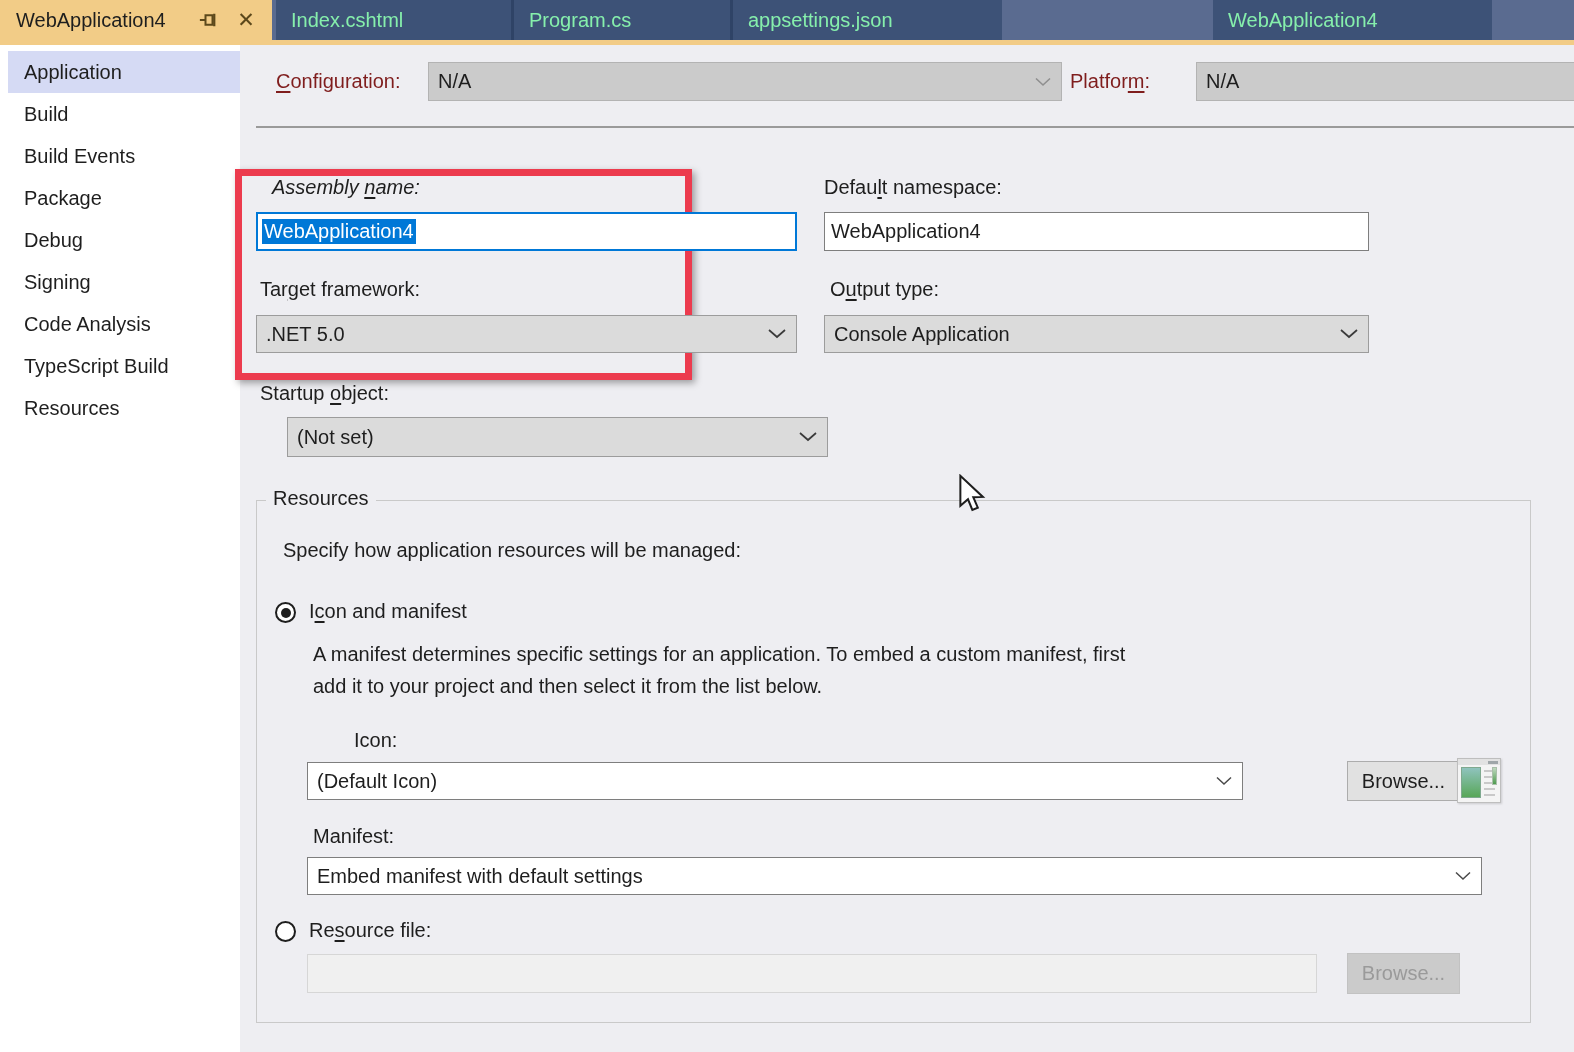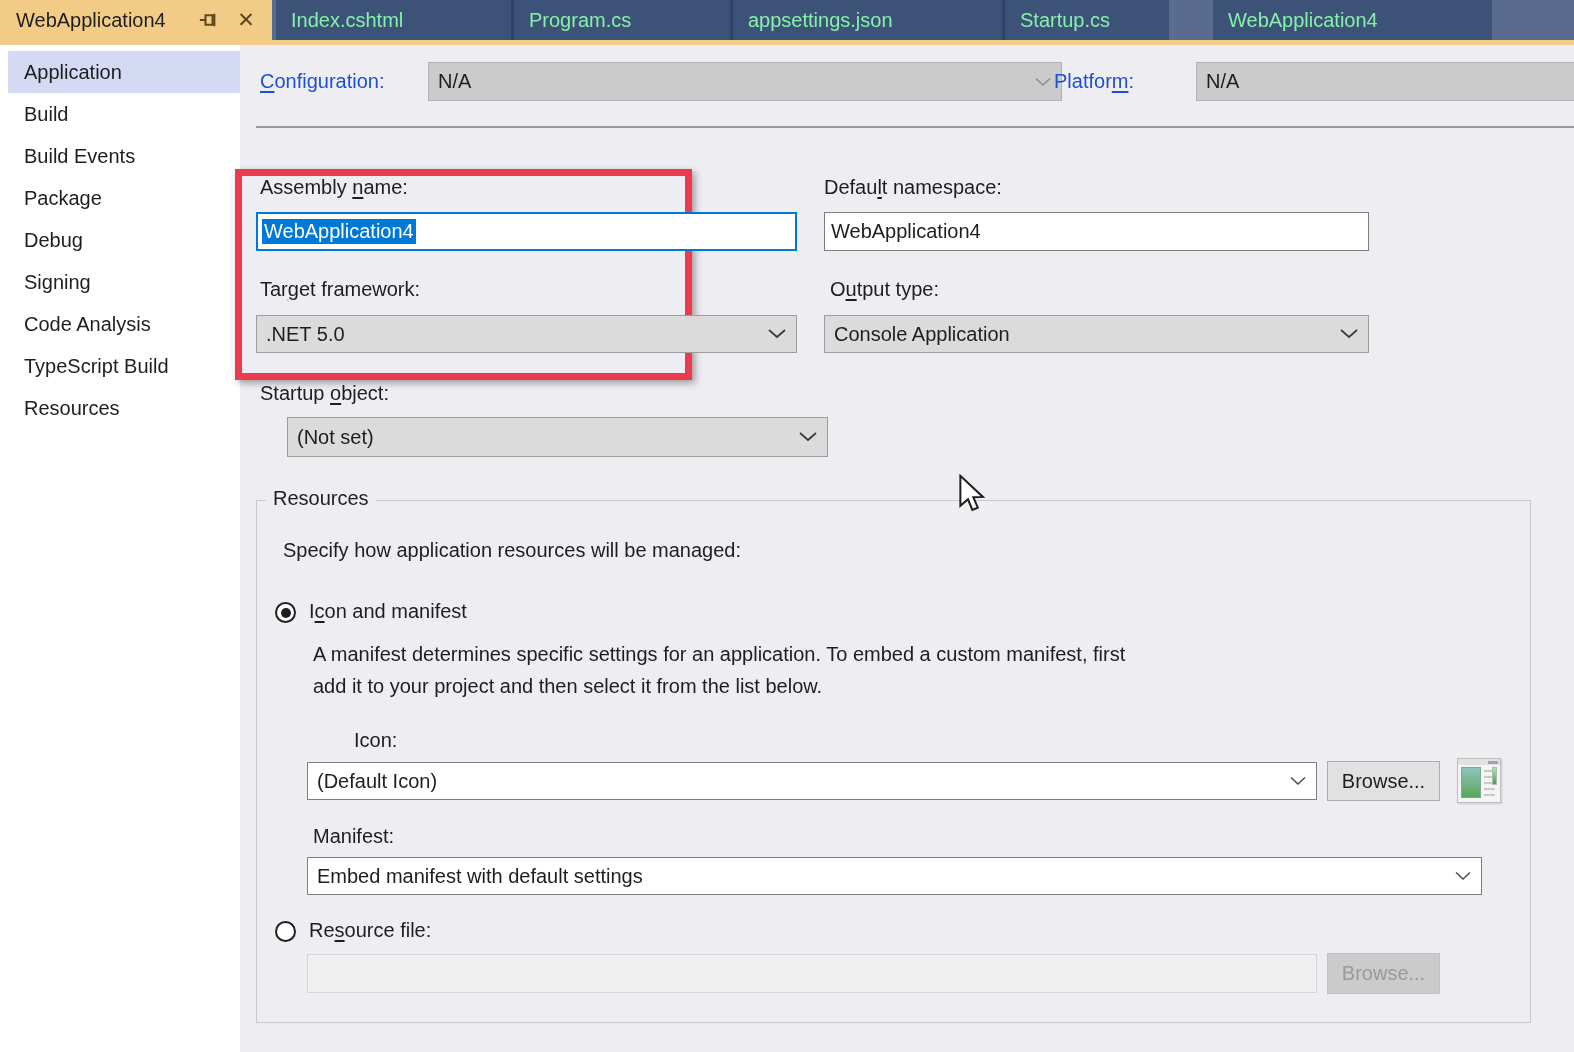--- a/index.html
+++ b/index.html
@@ -29,35 +29,35 @@
   .side-item { position:relative; height:42px; line-height:42px; padding-left:24px; font-size:20px; color:#1E1E1E; }
   .side-item.selected { background:#D5DAF4; margin-left:8px; padding-left:16px; }
   .side-item.selected::after { content:""; position:absolute; right:-15px; top:0;
       border-top:21px solid transparent; border-bottom:21px solid transparent; border-left:15px solid #D5DAF4; }
 
   
   .content { position:absolute; left:240px; top:45px; right:0; bottom:0; background:#EEEEF2;
              font-size:20px; color:#1E1E1E; }
   .lbl { position:absolute; white-space:nowrap; }
   .mn { text-decoration:underline; text-underline-offset:3px; }
-  .dim { color:#1d4ed8; }
+  .dim { color:#7f1d1d;margin-left:16px; }
 
   .combo { position:absolute; display:flex; align-items:center; padding:0 34px 0 9px; white-space:nowrap; }
   .combo .chev { position:absolute; right:10px; top:50%; transform:translateY(-50%); }
   .combo.gray { background:#DBDBDB; border:1px solid #9C9C9C; }
   .combo.white { background:#FFFFFF; border:1px solid #7E7E7E; }
   .combo.disabled { background:#CBCBCB; border:1px solid #B3B3B3; }
 
   .cfg-label { left:20px; top:25px; }
   .cfg-combo { left:188px; top:17px; width:634px; height:39px; }
   .plat-label { left:814px; top:25px; }
   .plat-combo { left:956px; top:17px; width:380px; height:39px; }
   .separator { position:absolute; left:16px; right:0; top:81px; height:2px; background:#9A9A9A; }
 
-  .asm-label { left:20px; top:131px; }
+  .asm-label { left:32px; top:131px;font-style:italic; }
   .textbox { position:absolute; display:flex; align-items:center; padding:0 6px; background:#fff; white-space:nowrap; }
   .asm-input { left:16px; top:167px; width:541px; height:39px; border:2px solid #0078D7; z-index:6; padding:0 4px; }
   .sel-text { background:#0078D7; color:#FFFFFF; padding:1px 2px; }
   .ns-label { left:584px; top:131px; }
   .ns-input { left:584px; top:167px; width:545px; height:39px; border:1px solid #7E7E7E; }
 
   .tf-label { left:20px; top:233px; }
   .tf-combo { left:16px; top:270px; width:541px; height:38px; z-index:6; }
   .ot-label { left:590px; top:233px; }
   .ot-combo { left:584px; top:270px; width:545px; height:38px; }
@@ -71,22 +71,22 @@
   .gb-desc { left:26px; top:38px; }
   .radio { position:absolute; width:21px; height:21px; border:2px solid #1E1E1E; border-radius:50%; background:#fff; }
   .radio.checked::after { content:""; position:absolute; left:3.5px; top:3.5px; width:10px; height:10px;
                           border-radius:50%; background:#1E1E1E; }
   .radio1 { left:18px; top:101px; }
   .r1-label { left:52px; top:99px; }
   .help-line { position:absolute; left:56px; white-space:nowrap; }
   .help1 { top:142px; }
   .help2 { top:174px; }
   .icon-label { left:56px; top:228px;margin-left:41px; }
-  .icon-combo { left:50px; top:261px; width:1010px; height:38px; }
-  .btn { position:absolute; display:flex; align-items:center; justify-content:center; font-size:20px; }
+  .icon-combo { left:50px; top:261px; width:936px; height:38px; }
+  .btn { position:absolute; display:flex; align-items:center; justify-content:center; font-size:20px;margin-left:20px; }
   .browse1 { left:1070px; top:260px; width:113px; height:40px; background:#E1E1E1; border:1px solid #ACACAC; color:#1E1E1E; }
   .manifest-label { left:56px; top:324px; }
   .manifest-combo { left:50px; top:356px; width:1175px; height:38px; }
   .radio2 { left:18px; top:420px; }
   .r2-label { left:52px; top:418px; }
   .res-input { left:50px; top:453px; width:1010px; height:39px; background:#F0F0F0; border:1px solid #D6D6D6; }
   .browse2 { left:1070px; top:452px; width:113px; height:41px; background:#CBCBCB; border:1px solid #C2C2C2; color:#9A9A9A; }
 
   
   .app-icon { position:absolute; left:1200px; top:257px; width:44px; height:45px;
@@ -118,21 +118,20 @@
           <line x1="1.5" y1="8" x2="6" y2="8" stroke="#5C481B" stroke-width="1.6"></line>
           <rect x="6" y="4.2" width="5.6" height="7.6" fill="none" stroke="#5C481B" stroke-width="1.6"></rect>
           <line x1="13" y1="3" x2="13" y2="13" stroke="#5C481B" stroke-width="1.8"></line>
         </svg>
       </span>
       <span class="close-btn">✕</span>
     </div>
     <div class="tab t1"><span>Index.cshtml</span></div>
     <div class="tab t2 sep"><span>Program.cs</span></div>
     <div class="tab t3 sep"><span>appsettings.json</span></div>
-    <div class="tab t4 sep"><span>Startup.cs</span></div>
     <div class="tab t5"><span>WebApplication4</span></div>
   </div>
   <div class="tab-underline"></div>
 
   <div class="sidebar">
     <div class="side-item selected"><span>Application</span></div>
     <div class="side-item"><span>Build</span></div>
     <div class="side-item"><span>Build Events</span></div>
     <div class="side-item"><span>Package</span></div>
     <div class="side-item"><span>Debug</span></div>

